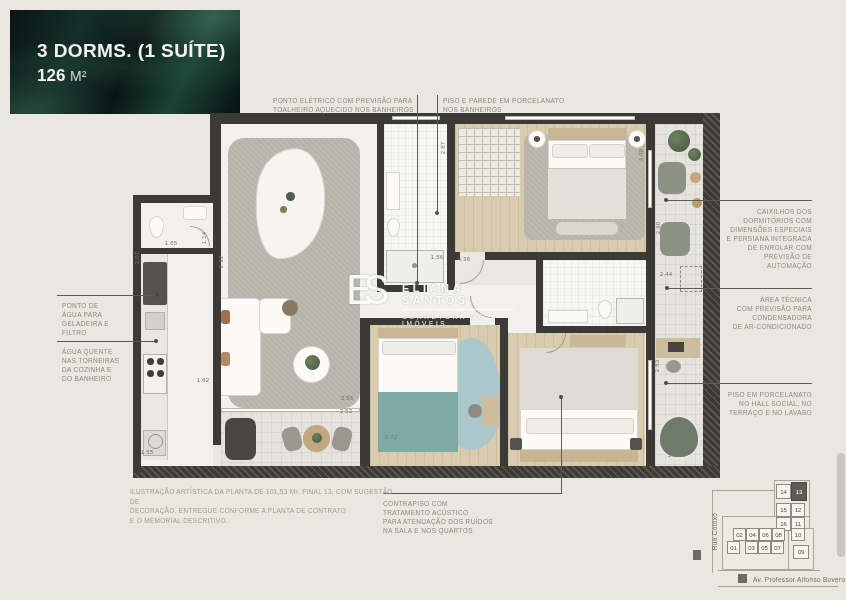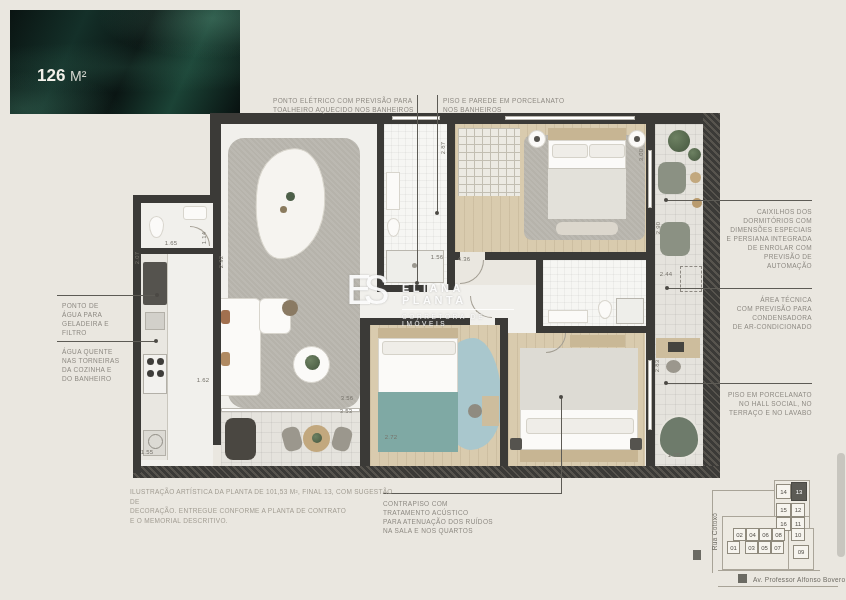--- a/index.html
+++ b/index.html
@@ -53,20 +53,21 @@
   .km-marker{background:#6b6a63;}
   .scrollbar{background:#c8c6bf;border-radius:4px;}
   .plant{border-radius:50%;background:radial-gradient(circle at 35% 35%,#6d8162,#46573f);}
 </style>
 </head>
 <body>
 
 <div class="page">
 
   <div class="abs title-card">
+    <div class="t1">3 DORMS. (1 SUÍTE)</div>
     <div class="t2"><span>126</span> <span class="unit">M²</span></div>
   </div>
 
   <div class="abs" style="left:0;top:0;width:846px;height:600px;">
 
     <div class="abs floor" style="left:221px;top:124px;width:156px;height:342px;"></div>
     <div class="abs floor" style="left:141px;top:203px;width:72px;height:45px;"></div>
     <div class="abs floor" style="left:141px;top:254px;width:72px;height:212px;"></div>
     <div class="abs bathfloor" style="left:384px;top:124px;width:63px;height:166px;"></div>
     <div class="abs wood" style="left:455px;top:124px;width:192px;height:128px;"></div>
@@ -209,21 +210,21 @@
         <span class="dim" style="left: 658px; top: 228px; transform: translate(-50%, -50%) rotate(-90deg);">2.90</span>
         <span class="dim" style="left: 666px; top: 274px; transform: translate(-50%, -50%);">2.44</span>
         <span class="dim" style="left: 657px; top: 366px; transform: translate(-50%, -50%) rotate(-90deg);">2.83</span>
         <span class="dim" style="left: 674px; top: 455px; transform: translate(-50%, -50%);">1.05</span>
       </div>
   </div>
 
   <div class="abs wm" style="left:346px;top:270px;width:170px;height:52px;">
     <div class="abs mono" style="left:0;top:0;letter-spacing:-9px;">ES</div>
     <div class="abs" style="left:56px;top:12px;width:112px;">
-      <div class="nm">ELIANA PLANTA</div>
+      <div class="nm">ELIANA SANTOS</div>
       <div class="rule"></div>
       <div class="sub">CORRETORA DE IMÓVEIS</div>
     </div>
   </div>
 
   <div class="abs ann" style="left:273px;top:96px;width:142px;">PONTO ELÉTRICO COM PREVISÃO PARA
 TOALHEIRO AQUECIDO NOS BANHEIROS</div>
   <div class="abs lead-v" style="left:417px;top:95px;height:188px;"></div>
   <div class="abs lead-dot" style="left:415px;top:281px;"></div>
 

